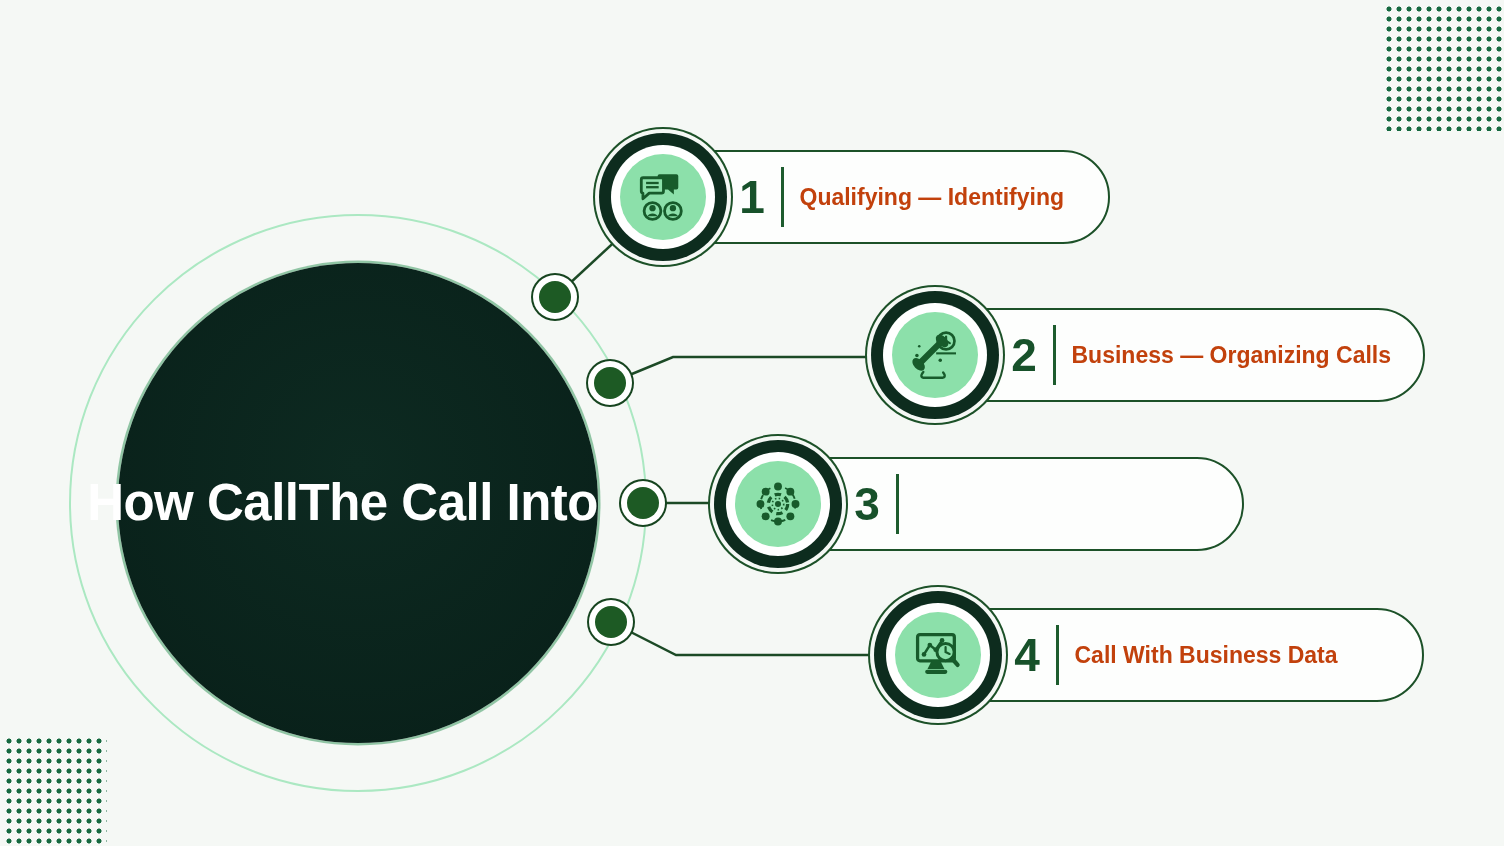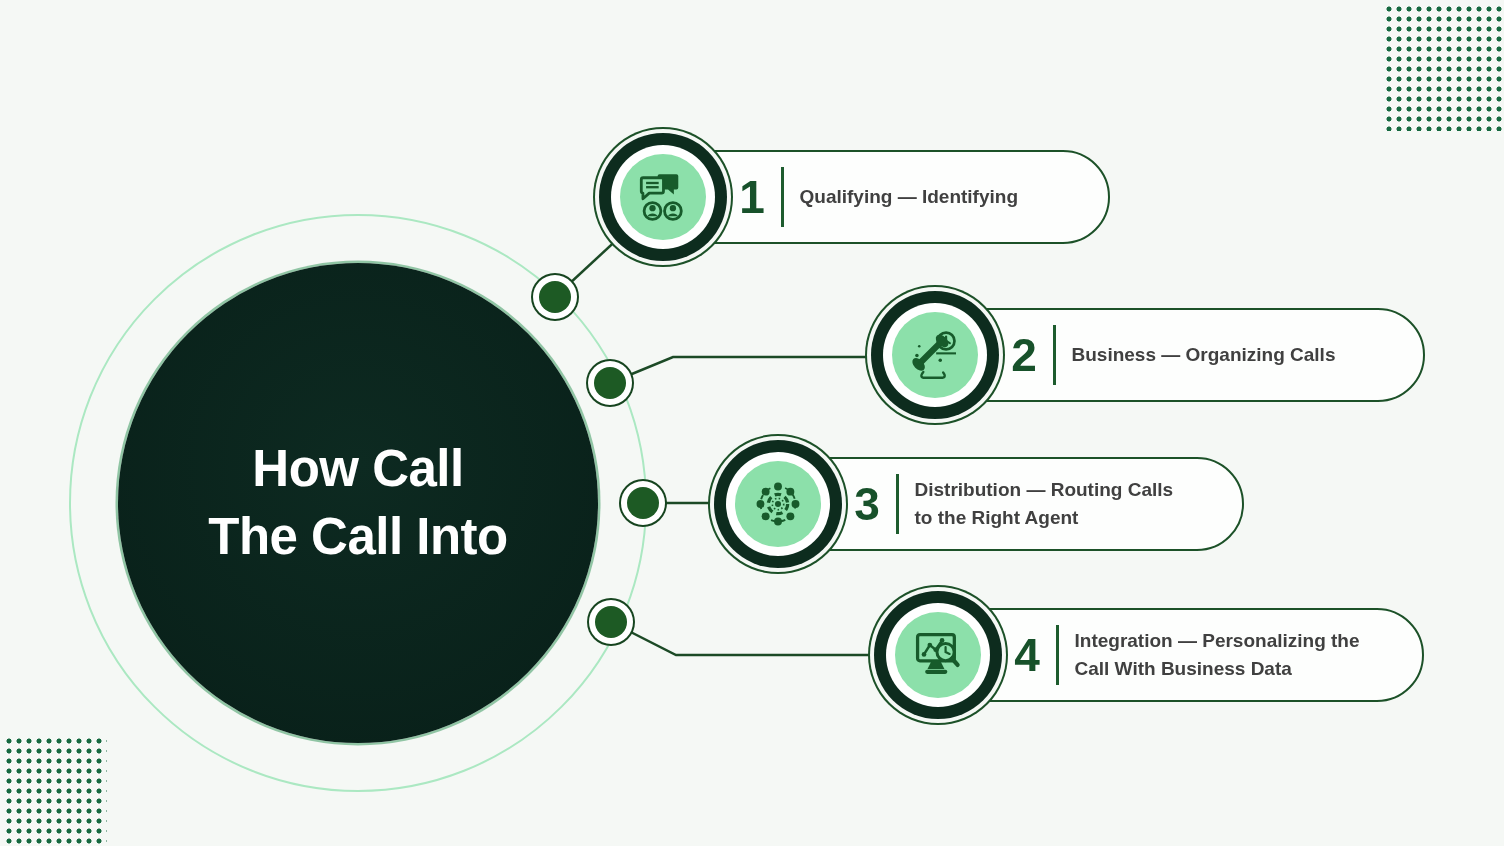--- a/index.html
+++ b/index.html
@@ -48,22 +48,22 @@
   }
 
   
   .main-circle {
     position: absolute;
     left: 118px; top: 263px;
     width: 480px; height: 480px;
     border-radius: 50%;
     background: radial-gradient(circle at 50% 42%, #0d2a21 0%, #09211a 78%);
     box-shadow: 0 0 0 2.5px rgba(44,146,83,0.5);
-    display: flex; flex-direction: column;
-    align-items: center; justify-content: center;
+    display: flex; 
+    align-items: center; justify-content: flex-end;
     z-index: 2;
     text-align: center;
   }
   .main-circle .title-line {
     color: #ffffff;
     font-size: 51px;
     font-weight: 700;
     line-height: 68px;
     letter-spacing: -0.5px;
     white-space: nowrap;
@@ -99,22 +99,22 @@
     text-align: center;
   }
   .pill .divider {
     width: 2.5px;
     height: 60px;
     background: #1d5c2e;
     margin: 0 16px 0 14px;
   }
   .pill .label { display: flex; flex-direction: column; }
   .pill .label span {
-    color: #404040;
-    font-size: 19px;
+    color: #c2410c;
+    font-size: 23px;
     font-weight: 700;
     line-height: 28px;
     white-space: nowrap;
   }
 
   
   .step-circle {
     position: absolute;
     width: 86px; height: 86px;
     border-radius: 50%;
@@ -215,24 +215,20 @@
       <circle cx="12" cy="31.5" r="2" fill="#175b2b"></circle>
       <circle cx="10.5" cy="16.5" r="1.1" fill="#175b2b"></circle>
       <circle cx="28.5" cy="28.5" r="1.5" fill="#175b2b"></circle>
       <path d="M14 38.5 q-4 5 1.5 5 h13.5 q5.5 0 2 -4.5" fill="none" stroke="#175b2b" stroke-width="2" stroke-linecap="round"></path>
     </svg>
   </div>
 
   <div class="pill pill-3">
     <div class="step-number">3</div>
     <div class="divider"></div>
-    <div class="label">
-      <span>Distribution — Routing Calls</span>
-      <span>to the Right Agent</span>
-    </div>
   </div>
   <div class="step-circle circle-3">
     <svg viewBox="0 0 48 48">
       <circle cx="24" cy="24" r="15" fill="none" stroke="#175b2b" stroke-width="1.6" stroke-dasharray="4 4.5"></circle>
       <circle cx="39" cy="24" r="3.4" fill="#175b2b"></circle>
       <circle cx="34.6" cy="34.6" r="3.4" fill="#175b2b"></circle>
       <circle cx="24" cy="39" r="3.4" fill="#175b2b"></circle>
       <circle cx="13.4" cy="34.6" r="3.4" fill="#175b2b"></circle>
       <circle cx="9" cy="24" r="3.4" fill="#175b2b"></circle>
       <circle cx="13.4" cy="13.4" r="3.4" fill="#175b2b"></circle>
@@ -241,21 +237,20 @@
       <circle cx="24" cy="24" r="8.3" fill="none" stroke="#175b2b" stroke-width="2.8" stroke-dasharray="5.5 3.5"></circle>
       <circle cx="24" cy="24" r="2.6" fill="#175b2b"></circle>
       <circle cx="24" cy="24" r="4.9" fill="none" stroke="#175b2b" stroke-width="1.4" stroke-dasharray="1.3 2"></circle>
     </svg>
   </div>
 
   <div class="pill pill-4">
     <div class="step-number">4</div>
     <div class="divider"></div>
     <div class="label">
-      <span>Integration — Personalizing the</span>
       <span>Call With Business Data</span>
     </div>
   </div>
   <div class="step-circle circle-4">
     <svg viewBox="0 0 48 48">
       <rect x="6.5" y="6.5" width="31.5" height="22.5" rx="2" fill="none" stroke="#175b2b" stroke-width="2.8"></rect>
       <polyline points="12,23.5 17,15.5 22,19.5 27.5,11.5" fill="none" stroke="#175b2b" stroke-width="2.2"></polyline>
       <circle cx="12" cy="23.5" r="2" fill="#175b2b"></circle>
       <circle cx="17" cy="15.5" r="2" fill="#175b2b"></circle>
       <circle cx="22" cy="19.5" r="2" fill="#175b2b"></circle>

